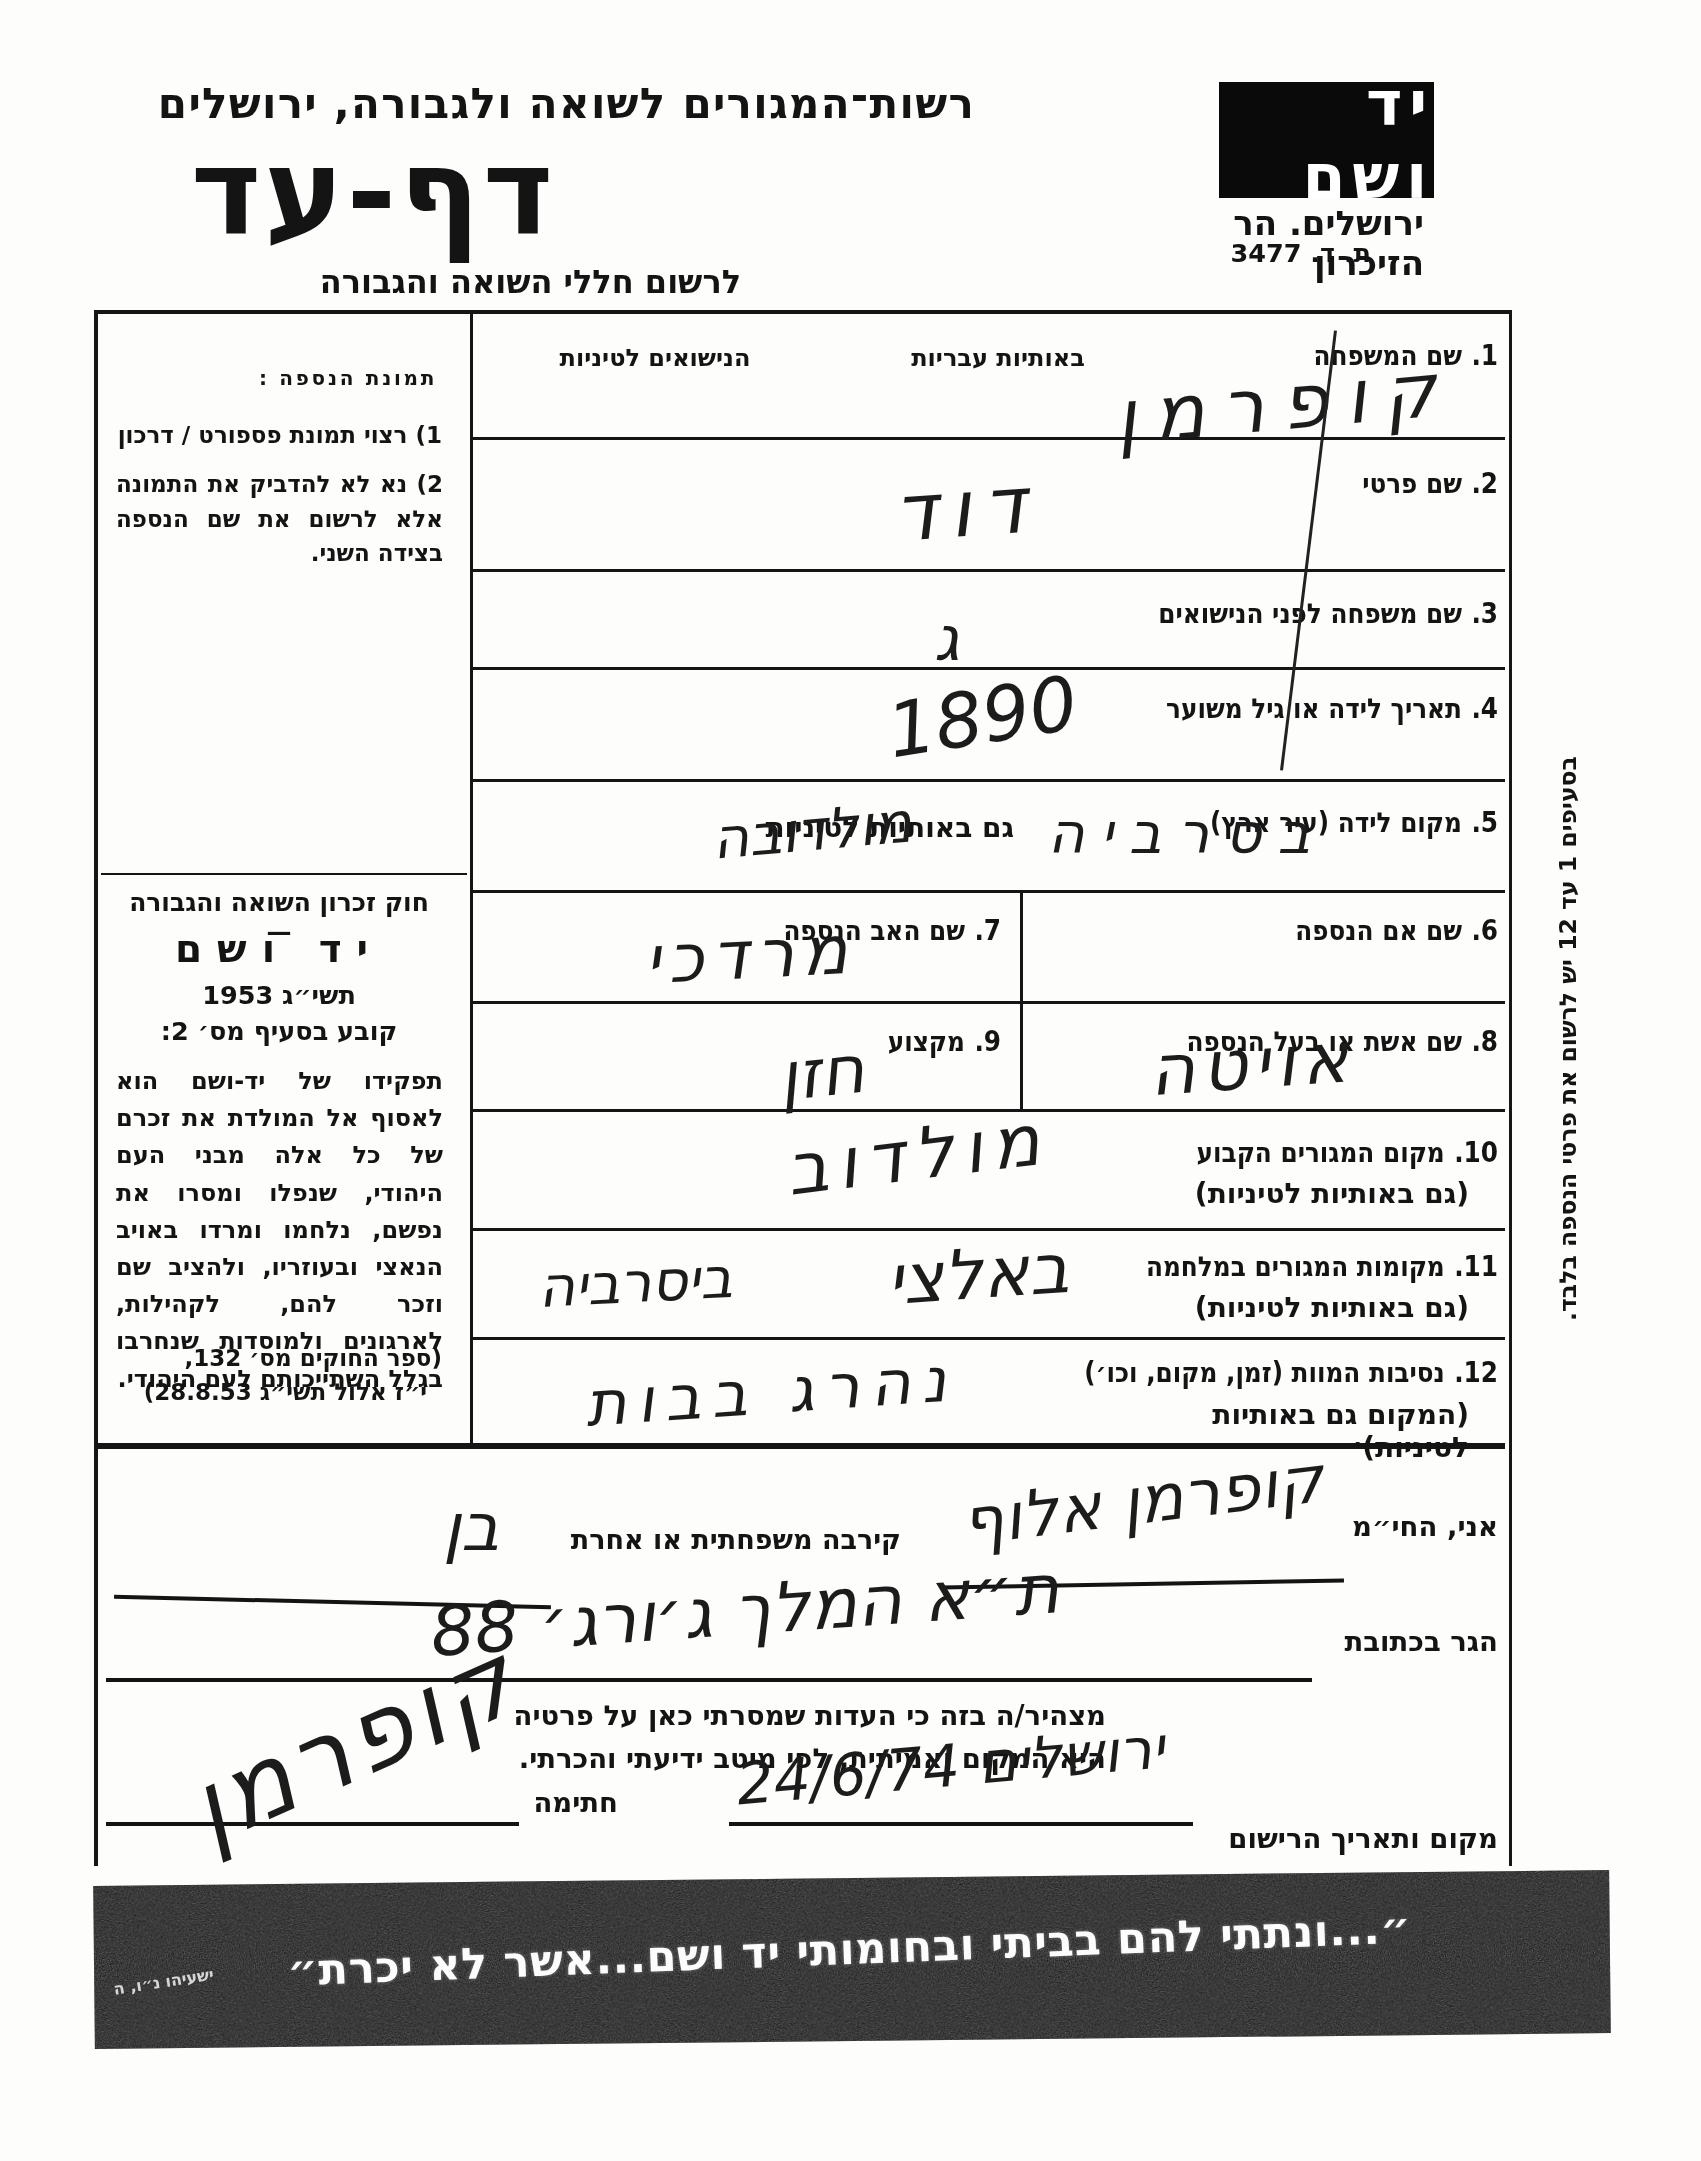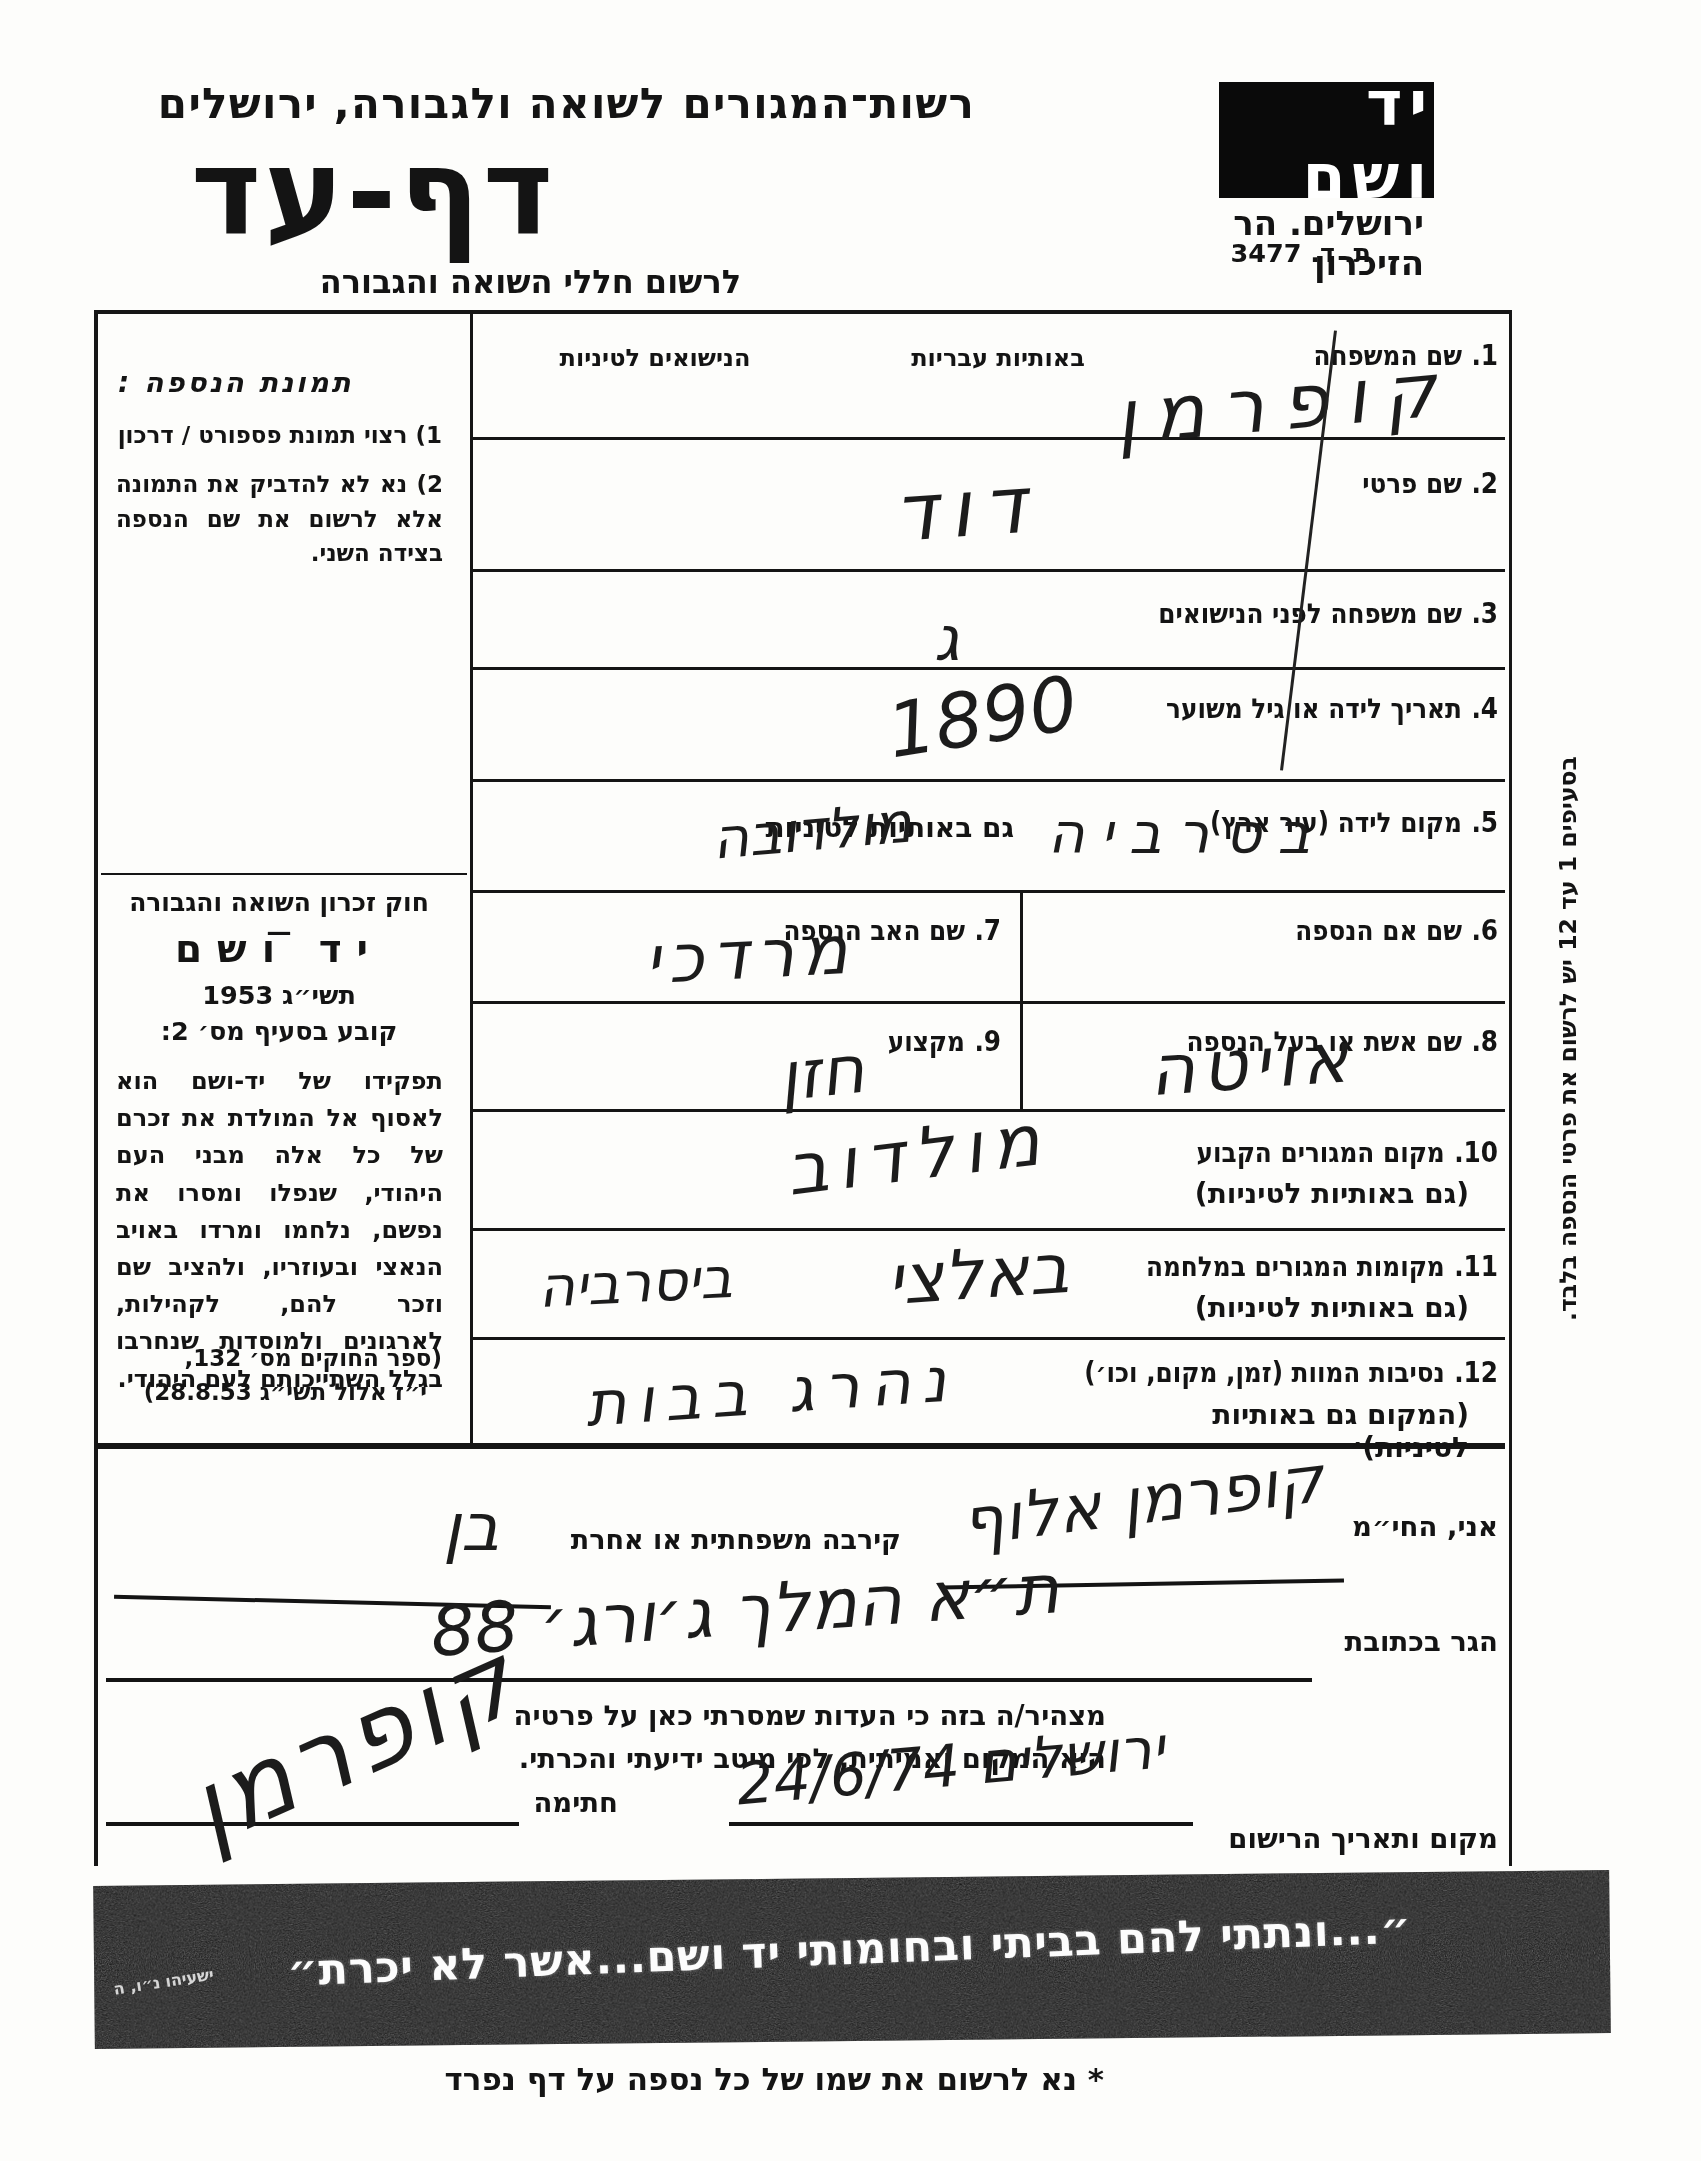--- a/index.html
+++ b/index.html
@@ -30,21 +30,21 @@
     font-stretch:condensed;}
   .flabel .num{font-weight:700;}
   .colhead{position:absolute; font-size:24px; font-weight:600; direction:rtl; text-align:center;}
   .sublabel{position:absolute; font-size:28px; font-weight:600; direction:rtl; text-align:right;}
   
   .hw{position:absolute; direction:rtl; font-style:italic; font-weight:400; color:#1c1c1c;
     white-space:nowrap; line-height:1;}
   .stroke{position:absolute; background:#222;}
   
   .sb{position:absolute; direction:rtl;}
-  .sb-photo-title{left:118px; top:366px; width:319px; text-align:left; font-size:28px; font-weight:600; letter-spacing:2.7px;font-style:italic;}
+  .sb-photo-title{left:118px; top:366px; width:319px; text-align:right; font-size:20px; font-weight:600; letter-spacing:2.7px;}
   .sb-note1{left:116px; top:422px; width:326px; text-align:right; font-size:23px; font-weight:800;}
   .sb-note2{left:116px; top:467px; width:327px; text-align:justify; font-size:23px; font-weight:800; line-height:1.5;}
   .sb-law-intro{left:116px; top:888px; width:326px; text-align:center; font-size:25px; font-weight:800;}
   .sb-law-name{left:116px; top:926px; width:326px; text-align:center; font-size:39px; font-weight:900; letter-spacing:15px;}
   .sb-law-year{left:116px; top:980px; width:326px; text-align:center; font-size:25.5px; font-weight:700;}
   .sb-law-section{left:116px; top:1016px; width:326px; text-align:center; font-size:25.5px; font-weight:700;}
   .sb-law-text{left:116px; top:1063px; width:327px; text-align:justify; font-size:24px; font-weight:800; line-height:1.55;}
   .sb-law-ref1{left:116px; top:1345px; width:326px; text-align:right; font-size:23px; font-weight:700;}
   .sb-law-ref2{left:101px; top:1379px; width:326px; text-align:right; font-size:23px; font-weight:700;}
   
@@ -213,16 +213,15 @@
       <filter id="grain">
         <feTurbulence type="fractalNoise" baseFrequency="0.55" numOctaves="3" seed="11"></feTurbulence>
         <feColorMatrix type="saturate" values="0"></feColorMatrix>
       </filter>
       <rect width="2256" height="242" filter="url(#grain)" opacity="0.5"></rect>
     </svg>
     <div class="banner-quote">״...ונתתי להם בביתי ובחומותי יד ושם...אשר לא יכרת״</div>
     <div class="banner-attrib">ישעיהו נ״ו, ה</div>
   </div>
 
-  <div class="footer-note">* נא לרשום את שמו של כל נספה על דף נפרד</div>
 
 </div>
 
 
 </body></html>

